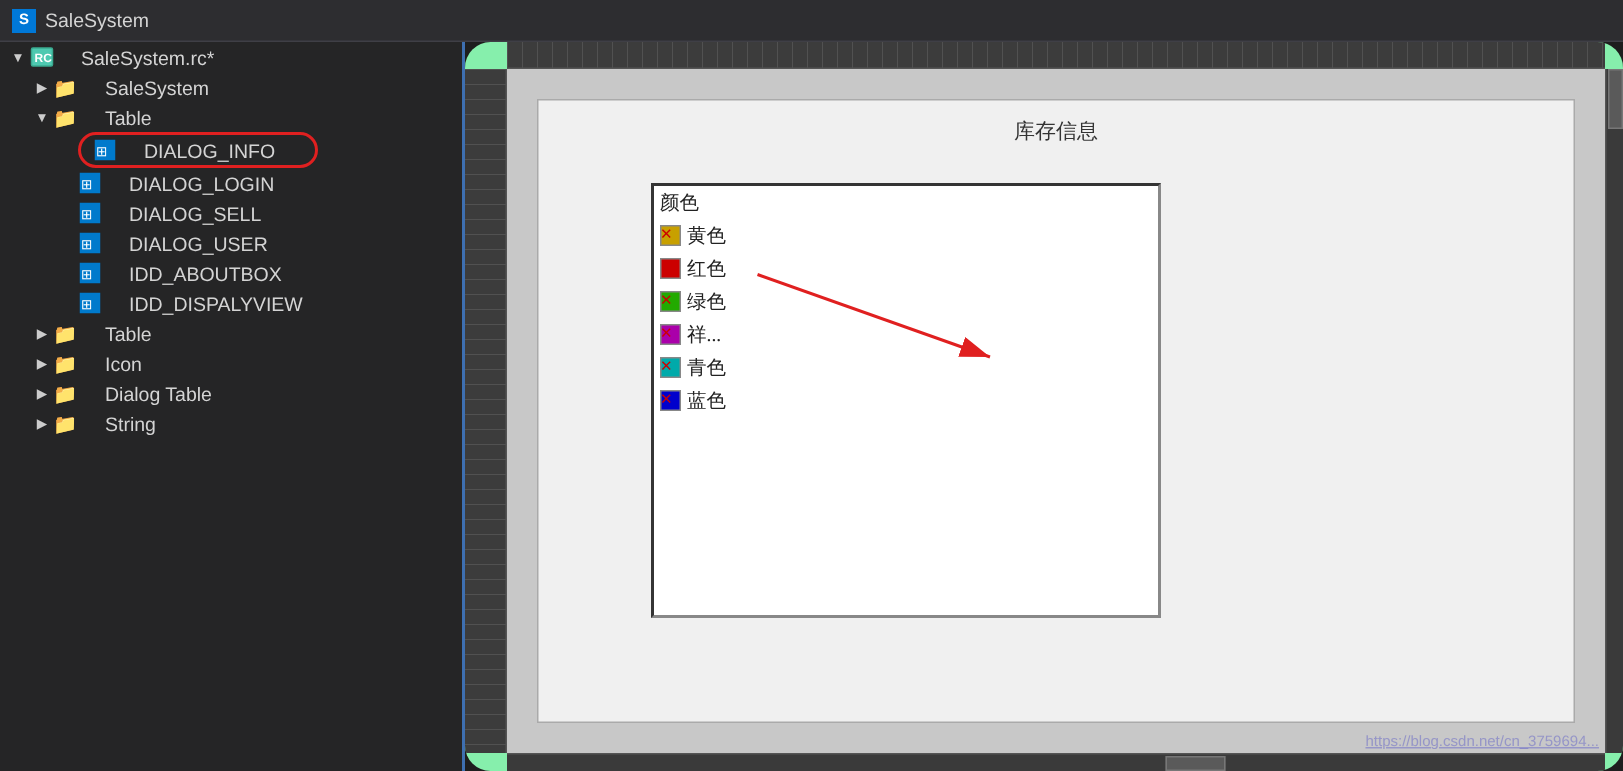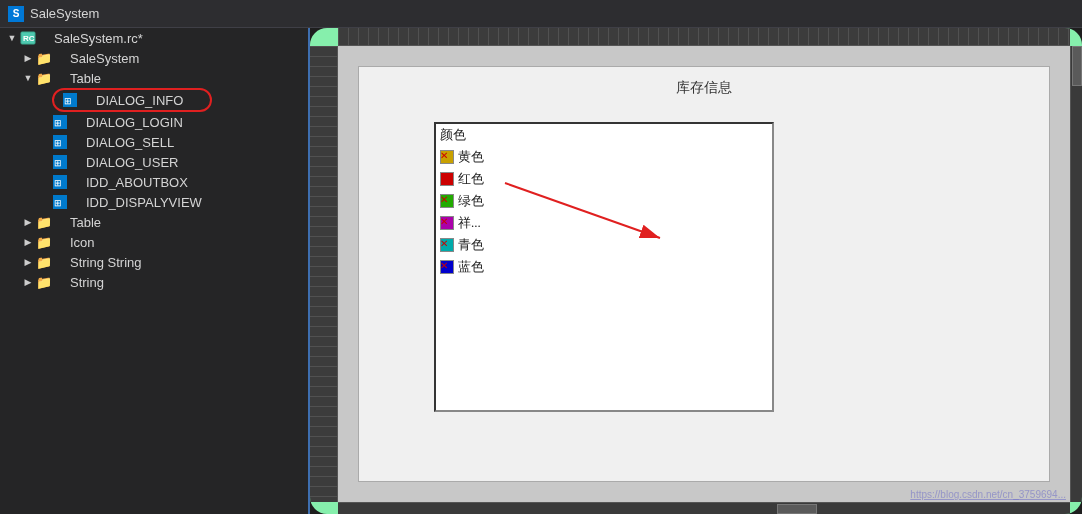--- a/index.html
+++ b/index.html
@@ -252,21 +252,21 @@
 
     <div class="tree-item" style="padding-left:20px">
       <span class="tree-arrow">▶</span>
       <span class="tree-icon folder-icon">📁</span>
       <span>Icon</span>
     </div>
 
     <div class="tree-item" style="padding-left:20px">
       <span class="tree-arrow">▶</span>
       <span class="tree-icon folder-icon">📁</span>
-      <span>String String</span>
+      <span>Dialog Table</span>
     </div>
 
     <div class="tree-item" style="padding-left:20px">
       <span class="tree-arrow">▶</span>
       <span class="tree-icon folder-icon">📁</span>
       <span>String</span>
     </div>
 
   </div>
 

